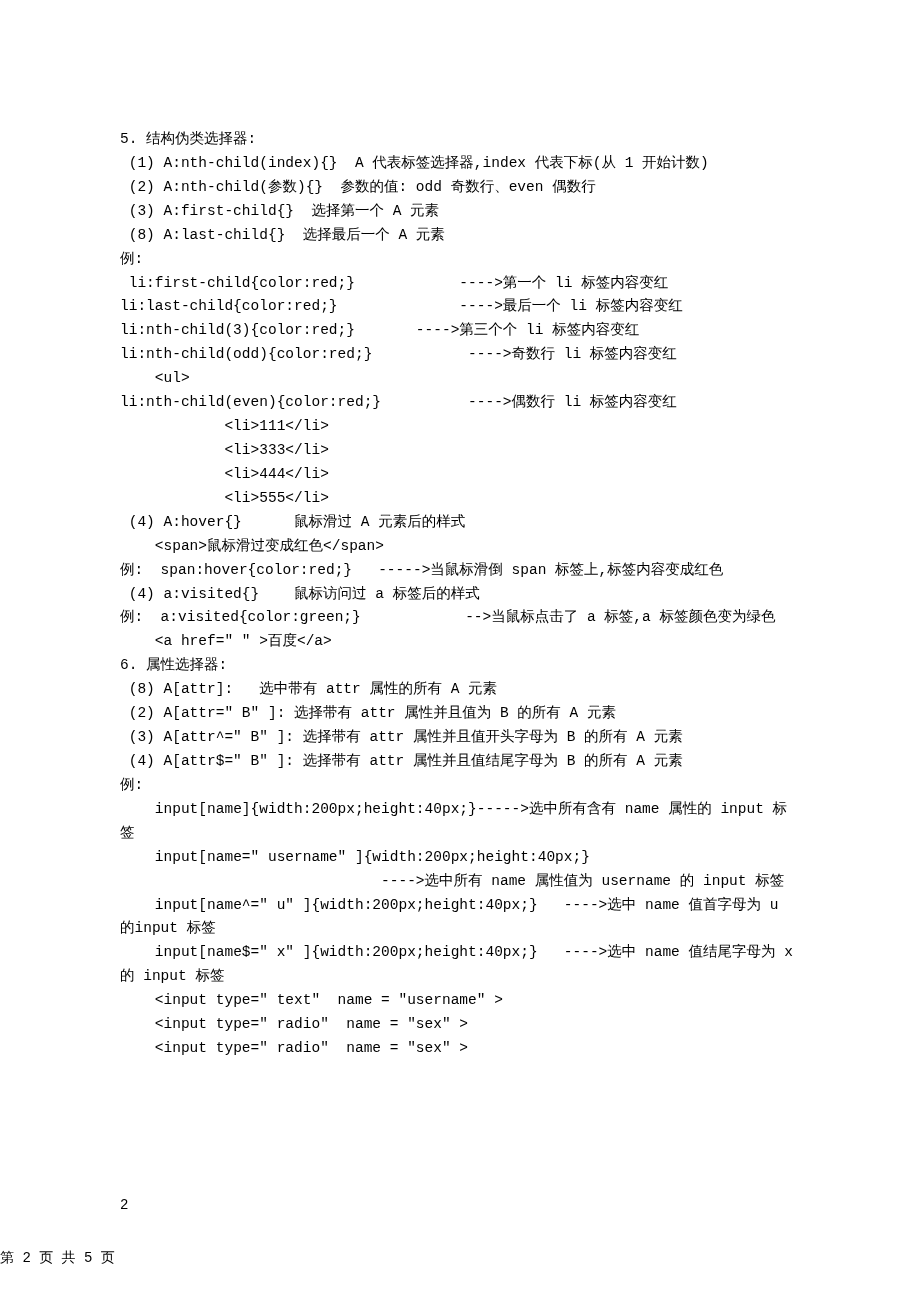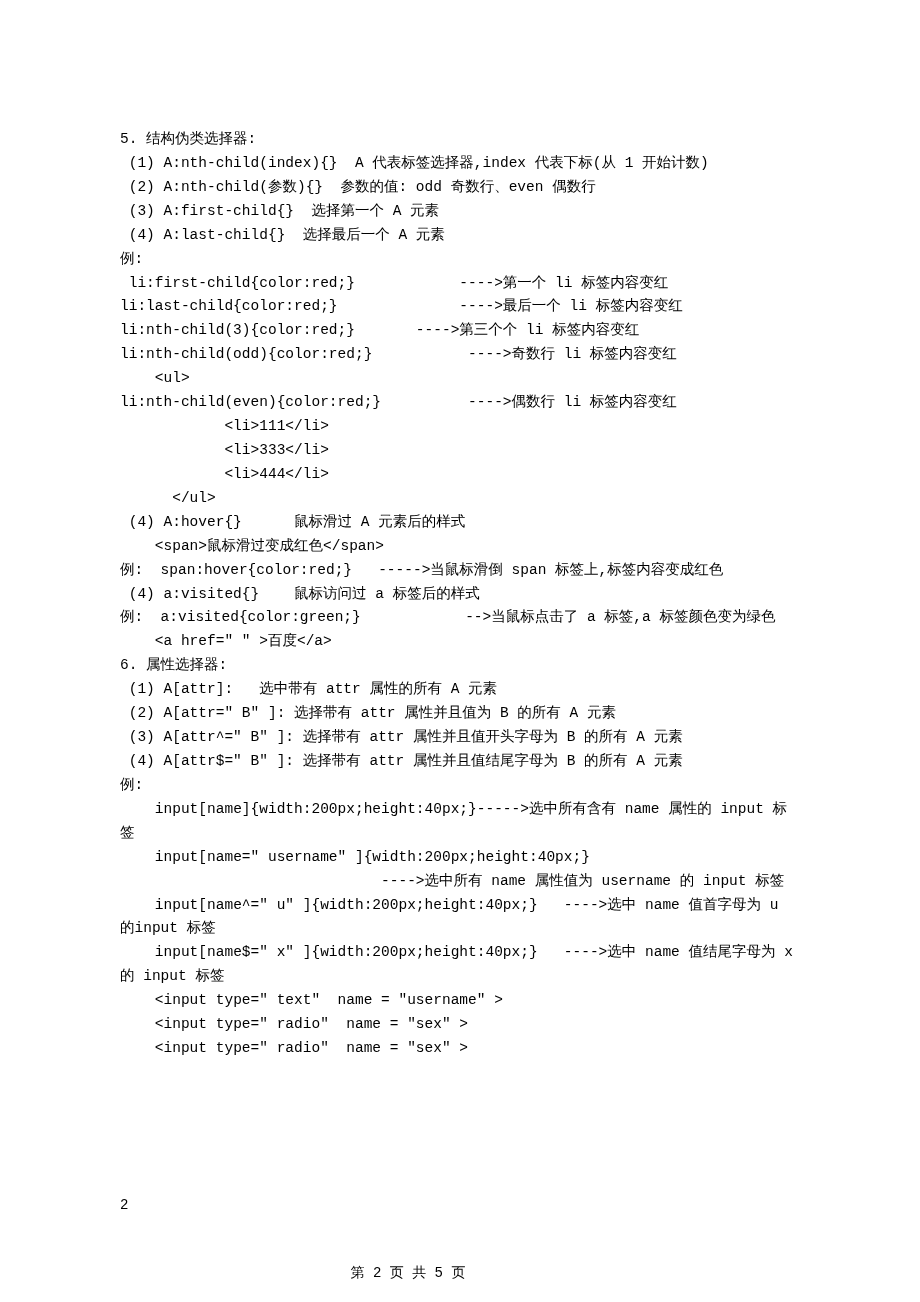--- a/index.html
+++ b/index.html
@@ -26,55 +26,54 @@
     word-break: break-all;
   }
   .footer-left {
     position: absolute;
     bottom: 85px;
     left: 120px;
     font-size: 14px;
   }
   .footer-center {
     position: absolute;
-    bottom: 17px;
+    bottom: 32px;
     width: 816px;
-    text-align: center;
     font-size: 14px;
   }
 </style>
 </head>
 <body>
 
 <div class="page">
   <div id="content">
       <p>5. 结构伪类选择器:</p>
       <p> (1) A:nth-child(index){}  A 代表标签选择器,index 代表下标(从 1 开始计数)</p>
       <p> (2) A:nth-child(参数){}  参数的值: odd 奇数行、even 偶数行</p>
       <p> (3) A:first-child{}  选择第一个 A 元素</p>
-      <p> (4) A:last-child{}  选择最后一个 A 元素</p>
+      <p> (8) A:last-child{}  选择最后一个 A 元素</p>
       <p>例:</p>
       <p> li:first-child{color:red;}            ----&gt;第一个 li 标签内容变红</p>
       <p>li:last-child{color:red;}              ----&gt;最后一个 li 标签内容变红</p>
       <p>li:nth-child(3){color:red;}       ----&gt;第三个个 li 标签内容变红</p>
       <p>li:nth-child(odd){color:red;}           ----&gt;奇数行 li 标签内容变红</p>
       <p>    &lt;ul&gt;</p>
       <p>li:nth-child(even){color:red;}          ----&gt;偶数行 li 标签内容变红</p>
       <p>            &lt;li&gt;111&lt;/li&gt;</p>
       <p>            &lt;li&gt;333&lt;/li&gt;</p>
       <p>            &lt;li&gt;444&lt;/li&gt;</p>
-      <p>      &lt;/ul&gt;</p>
+      <p>            &lt;li&gt;555&lt;/li&gt;</p>
       <p> (4) A:hover{}      鼠标滑过 A 元素后的样式</p>
       <p>    &lt;span&gt;鼠标滑过变成红色&lt;/span&gt;</p>
       <p>例:  span:hover{color:red;}   -----&gt;当鼠标滑倒 span 标签上,标签内容变成红色</p>
       <p> (4) a:visited{}    鼠标访问过 a 标签后的样式</p>
       <p>例:  a:visited{color:green;}            --&gt;当鼠标点击了 a 标签,a 标签颜色变为绿色</p>
       <p>    &lt;a href=" " &gt;百度&lt;/a&gt;</p>
       <p>6. 属性选择器:</p>
-      <p> (1) A[attr]:   选中带有 attr 属性的所有 A 元素</p>
+      <p> (8) A[attr]:   选中带有 attr 属性的所有 A 元素</p>
       <p> (2) A[attr=" B" ]: 选择带有 attr 属性并且值为 B 的所有 A 元素</p>
       <p> (3) A[attr^=" B" ]: 选择带有 attr 属性并且值开头字母为 B 的所有 A 元素</p>
       <p> (4) A[attr$=" B" ]: 选择带有 attr 属性并且值结尾字母为 B 的所有 A 元素</p>
       <p>例:</p>
       <p>    input[name]{width:200px;height:40px;}-----&gt;选中所有含有 name 属性的 input 标签</p>
       <p>    input[name=" username" ]{width:200px;height:40px;}</p>
       <p>                              ----&gt;选中所有 name 属性值为 username 的 input 标签</p>
       <p>    input[name^=" u" ]{width:200px;height:40px;}   ----&gt;选中 name 值首字母为 u 的input 标签</p>
       <p>    input[name$=" x" ]{width:200px;height:40px;}   ----&gt;选中 name 值结尾字母为 x的 input 标签</p>
       <p>    &lt;input type=" text"  name = "username" &gt;</p>

